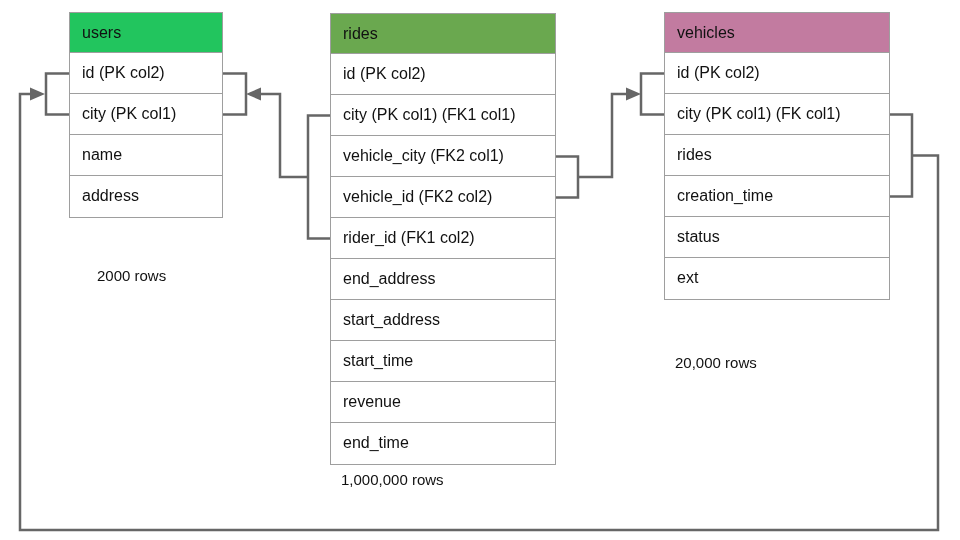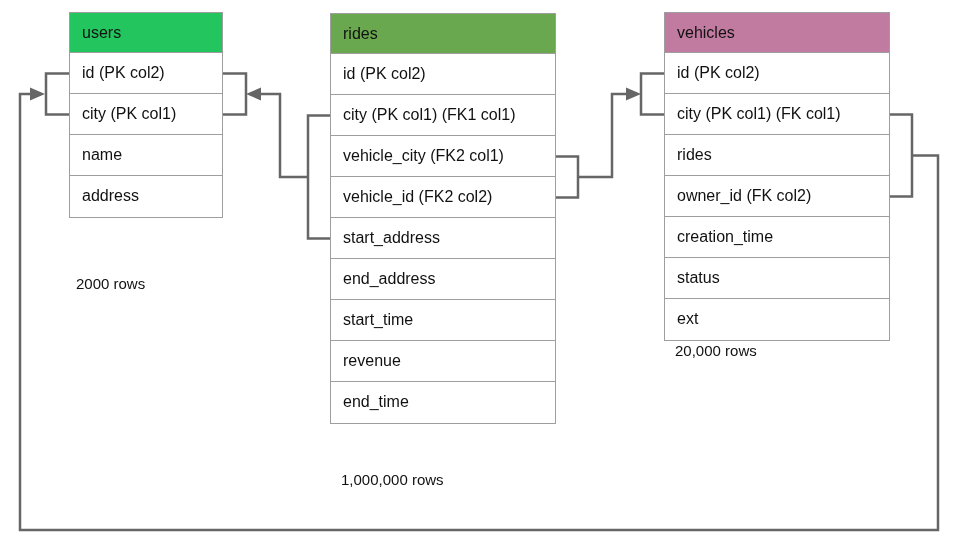--- a/index.html
+++ b/index.html
@@ -53,23 +53,23 @@
   .caption {
     position: absolute;
     font-size: 15px;
     color: #111111;
     white-space: nowrap;
     z-index: 2;
   }
   #table-users    { left: 69px;  top: 12px; width: 152px; }
   #table-rides    { left: 330px; top: 13px; width: 224px; }
   #table-vehicles { left: 664px; top: 12px; width: 224px; }
-  #caption-users    { left: 76px;  top: 267px; margin-top: 8px; }
+  #caption-users    { left: 97px;  top: 267px; }
   #caption-rides    { left: 341px; top: 471px; }
-  #caption-vehicles { left: 675px; top: 342px; text-align: center; }
+  #caption-vehicles { left: 675px; top: 354px; text-align: center; }
 </style>
 </head>
 <body>
 
 <div id="canvas">
 
   <svg class="connectors" viewBox="0 0 960 540" xmlns="http://www.w3.org/2000/svg">
     <g fill="none" stroke-width="2.5" stroke="#666666">
 
       <polyline points="221,73.5 246,73.5 246,114.5 221,114.5"></polyline>
@@ -99,33 +99,33 @@
     <div class="trow">address</div>
   </div>
   <div id="caption-users" class="caption">2000 rows</div>
 
   <div id="table-rides" class="db-table">
     <div class="thead" style="background-color: rgb(106, 168, 79);">rides</div>
     <div class="trow">id (PK col2)</div>
     <div class="trow">city (PK col1) (FK1 col1)</div>
     <div class="trow">vehicle_city (FK2 col1)</div>
     <div class="trow">vehicle_id (FK2 col2)</div>
+    <div class="trow">rider_id (FK1 col2)</div>
+    <div class="trow">end_address</div>
     <div class="trow">start_address</div>
-    <div class="trow">end_address</div>
     <div class="trow">start_time</div>
     <div class="trow">revenue</div>
     <div class="trow">end_time</div>
   </div>
   <div id="caption-rides" class="caption">1,000,000 rows</div>
 
   <div id="table-vehicles" class="db-table">
     <div class="thead" style="background-color: rgb(194, 123, 160);">vehicles</div>
     <div class="trow">id (PK col2)</div>
     <div class="trow">city (PK col1) (FK col1)</div>
     <div class="trow">rides</div>
-    <div class="trow">owner_id (FK col2)</div>
     <div class="trow">creation_time</div>
     <div class="trow">status</div>
     <div class="trow">ext</div>
   </div>
   <div id="caption-vehicles" class="caption">20,000 rows</div>
 
 </div>
 
 </body></html>

